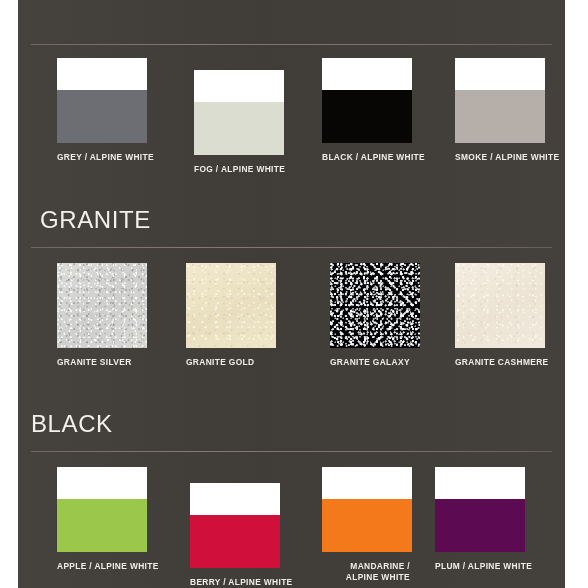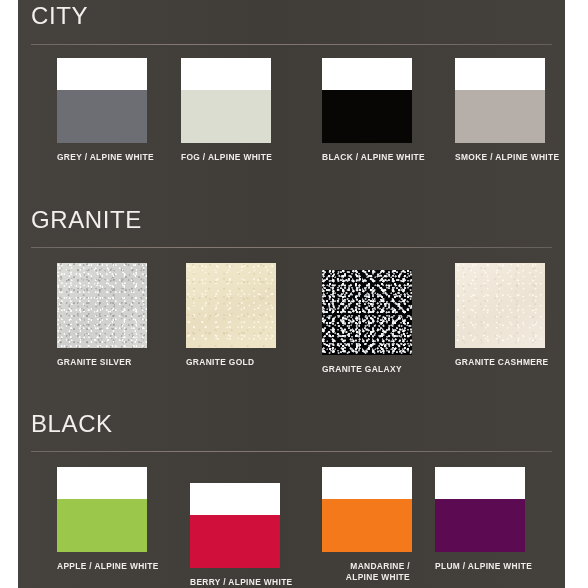--- a/index.html
+++ b/index.html
@@ -190,34 +190,33 @@
     text-transform: uppercase;
   }
 </style>
 </head>
 <body>
 
 <div id="page">
   <div id="panel">
 
     <div class="section" style="top:0px; height:200px;">
-      <div class="section-title" style="top:3px;">CITY</div>
       <div class="divider" style="top:44px;"></div>
 
       <div class="swatch-row" style="top:58px;">
 
         <div class="swatch-cell" style="left:13px;">
           <div class="swatch">
             <div class="top-white"></div>
             <div class="bottom-color" style="background:#6c6e73;"></div>
           </div>
           <div class="swatch-label">GREY / ALPINE WHITE</div>
         </div>
 
-        <div class="swatch-cell" style="left:137px;">
+        <div class="swatch-cell" style="left:150px;margin-top:12px;">
           <div class="swatch">
             <div class="top-white"></div>
             <div class="bottom-color" style="background:#dbddd1;"></div>
           </div>
           <div class="swatch-label">FOG / ALPINE WHITE</div>
         </div>
 
         <div class="swatch-cell" style="left:278px;">
           <div class="swatch">
             <div class="top-white"></div>
@@ -231,40 +230,40 @@
             <div class="top-white"></div>
             <div class="bottom-color" style="background:#b6aea9;"></div>
           </div>
           <div class="swatch-label">SMOKE / ALPINE WHITE</div>
         </div>
 
       </div>
     </div>
 
     <div class="section" style="top:202px; height:200px;">
-      <div class="section-title" style="top:5px;">GRANITE</div>
+      <div class="section-title" style="top:5px;margin-left:9px;">GRANITE</div>
       <div class="divider" style="top:45px;"></div>
 
       <div class="swatch-row" style="top:61px;">
 
         <div class="swatch-cell" style="left:13px;">
           <div class="swatch full">
             <div class="bottom-color tex-silver"></div>
           </div>
           <div class="swatch-label">GRANITE SILVER</div>
         </div>
 
         <div class="swatch-cell" style="left:142px;">
           <div class="swatch full">
             <div class="bottom-color tex-gold"></div>
           </div>
           <div class="swatch-label">GRANITE GOLD</div>
         </div>
 
-        <div class="swatch-cell" style="left:278px;margin-top:7px;">
+        <div class="swatch-cell" style="left:286px;">
           <div class="swatch full">
             <div class="bottom-color tex-galaxy"></div>
           </div>
           <div class="swatch-label">GRANITE GALAXY</div>
         </div>
 
         <div class="swatch-cell" style="left:411px;">
           <div class="swatch full">
             <div class="bottom-color tex-cashmere"></div>
           </div>

